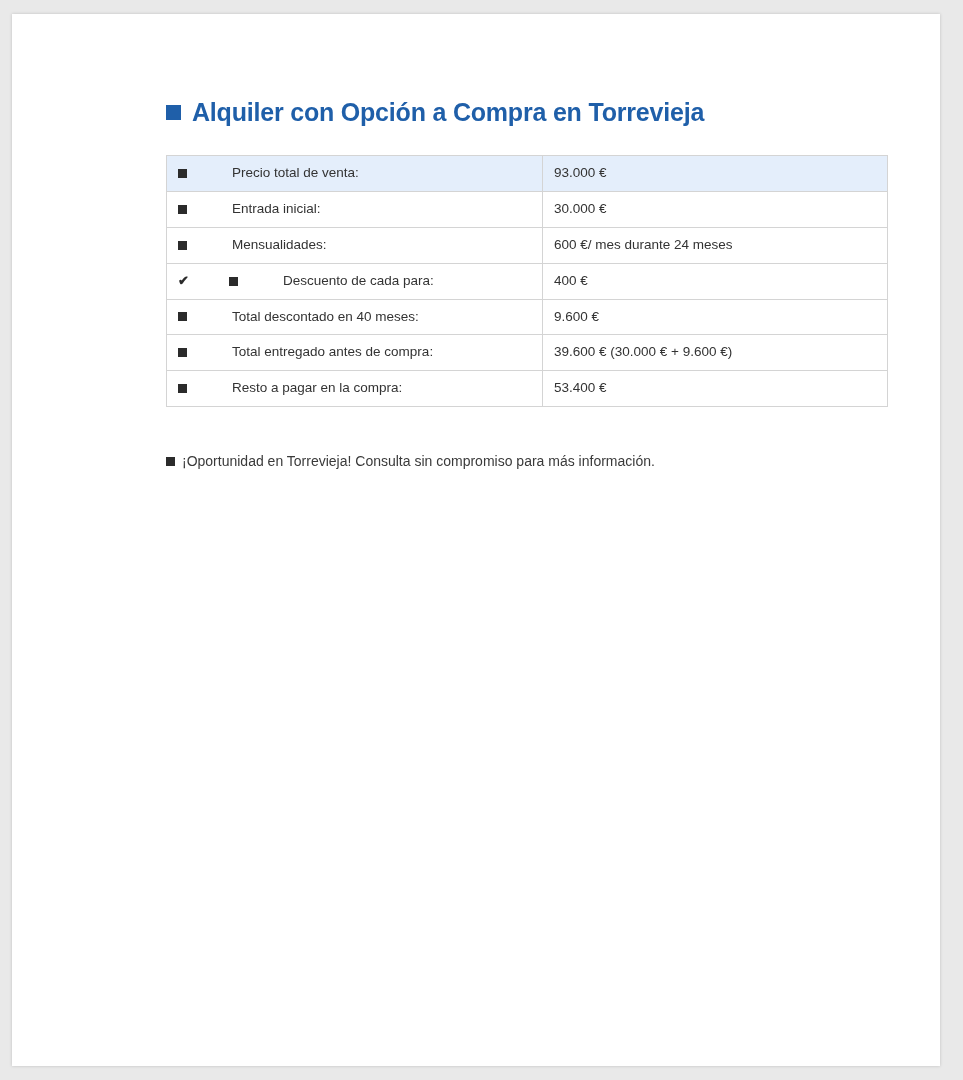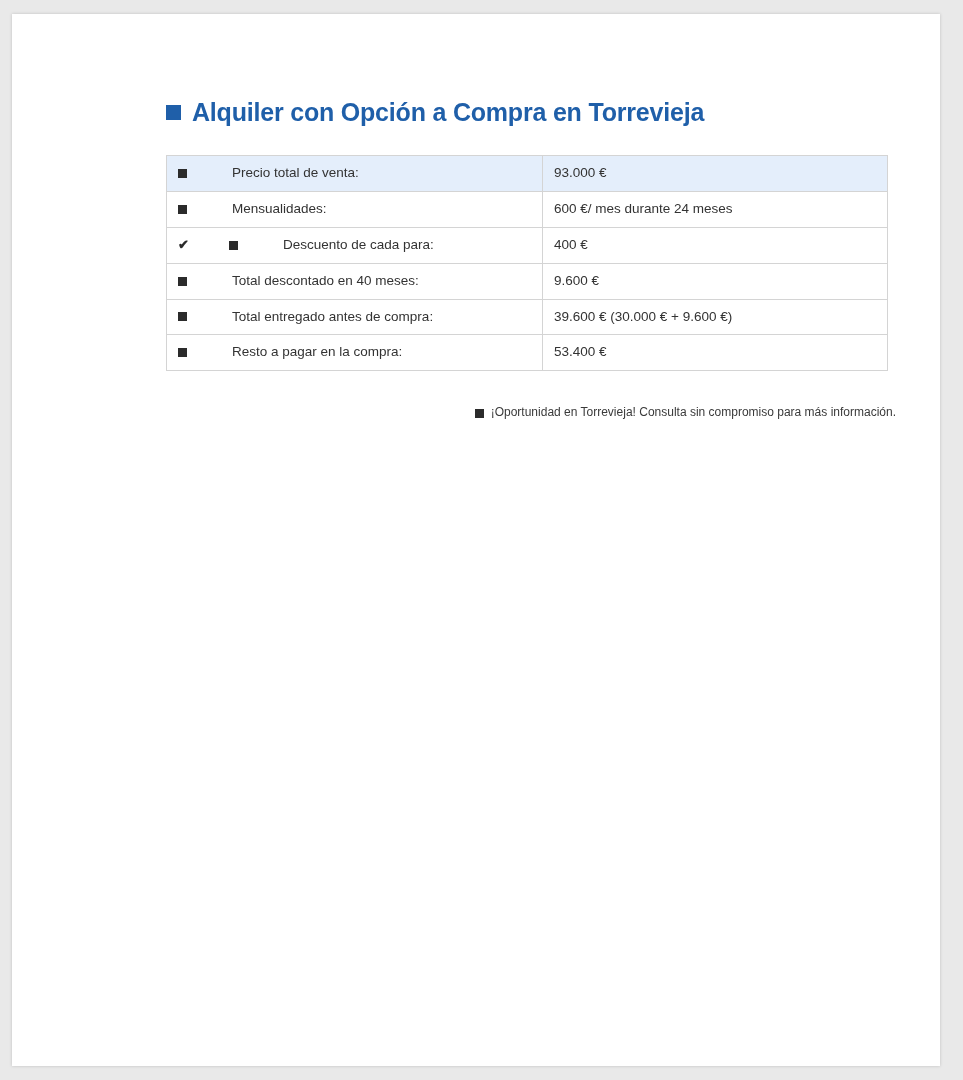--- a/index.html
+++ b/index.html
@@ -84,26 +84,25 @@
     gap: 38px;
   }
   .check-mark {
     display: inline-block;
     margin-right: 2px;
     font-size: 13px;
     color: #2b2b2b;
     font-weight: bold;
   }
   .note {
-    margin-top: 34px;
-    font-size: 12px;
+    margin-top: 46px;
+    font-size: 14px;
     color: #3a3a3a;
     display: flex;
     align-items: flex-start;
-    justify-content: flex-end;
   }
   .note .bullet-sq-sm {
     top: 4px;
   }
 </style>
 </head>
 <body>
 
 <div class="page">
   <div class="content">
@@ -123,20 +122,31 @@
             </span>
           </td>
           <td>
             <span>93.000 €</span>
           </td>
         </tr>
         <tr>
           <td class="label-cell">
             <span class="label-inner">
               <span class="bullet-sq-sm"></span>
+              <span>Entrada inicial:</span>
+            </span>
+          </td>
+          <td>
+            <span>30.000 €</span>
+          </td>
+        </tr>
+        <tr>
+          <td class="label-cell">
+            <span class="label-inner">
+              <span class="bullet-sq-sm"></span>
               <span>Mensualidades:</span>
             </span>
           </td>
           <td>
             <span>600 €/ mes durante 24 meses</span>
           </td>
         </tr>
         <tr>
           <td class="label-cell">
             <span class="label-inner">

